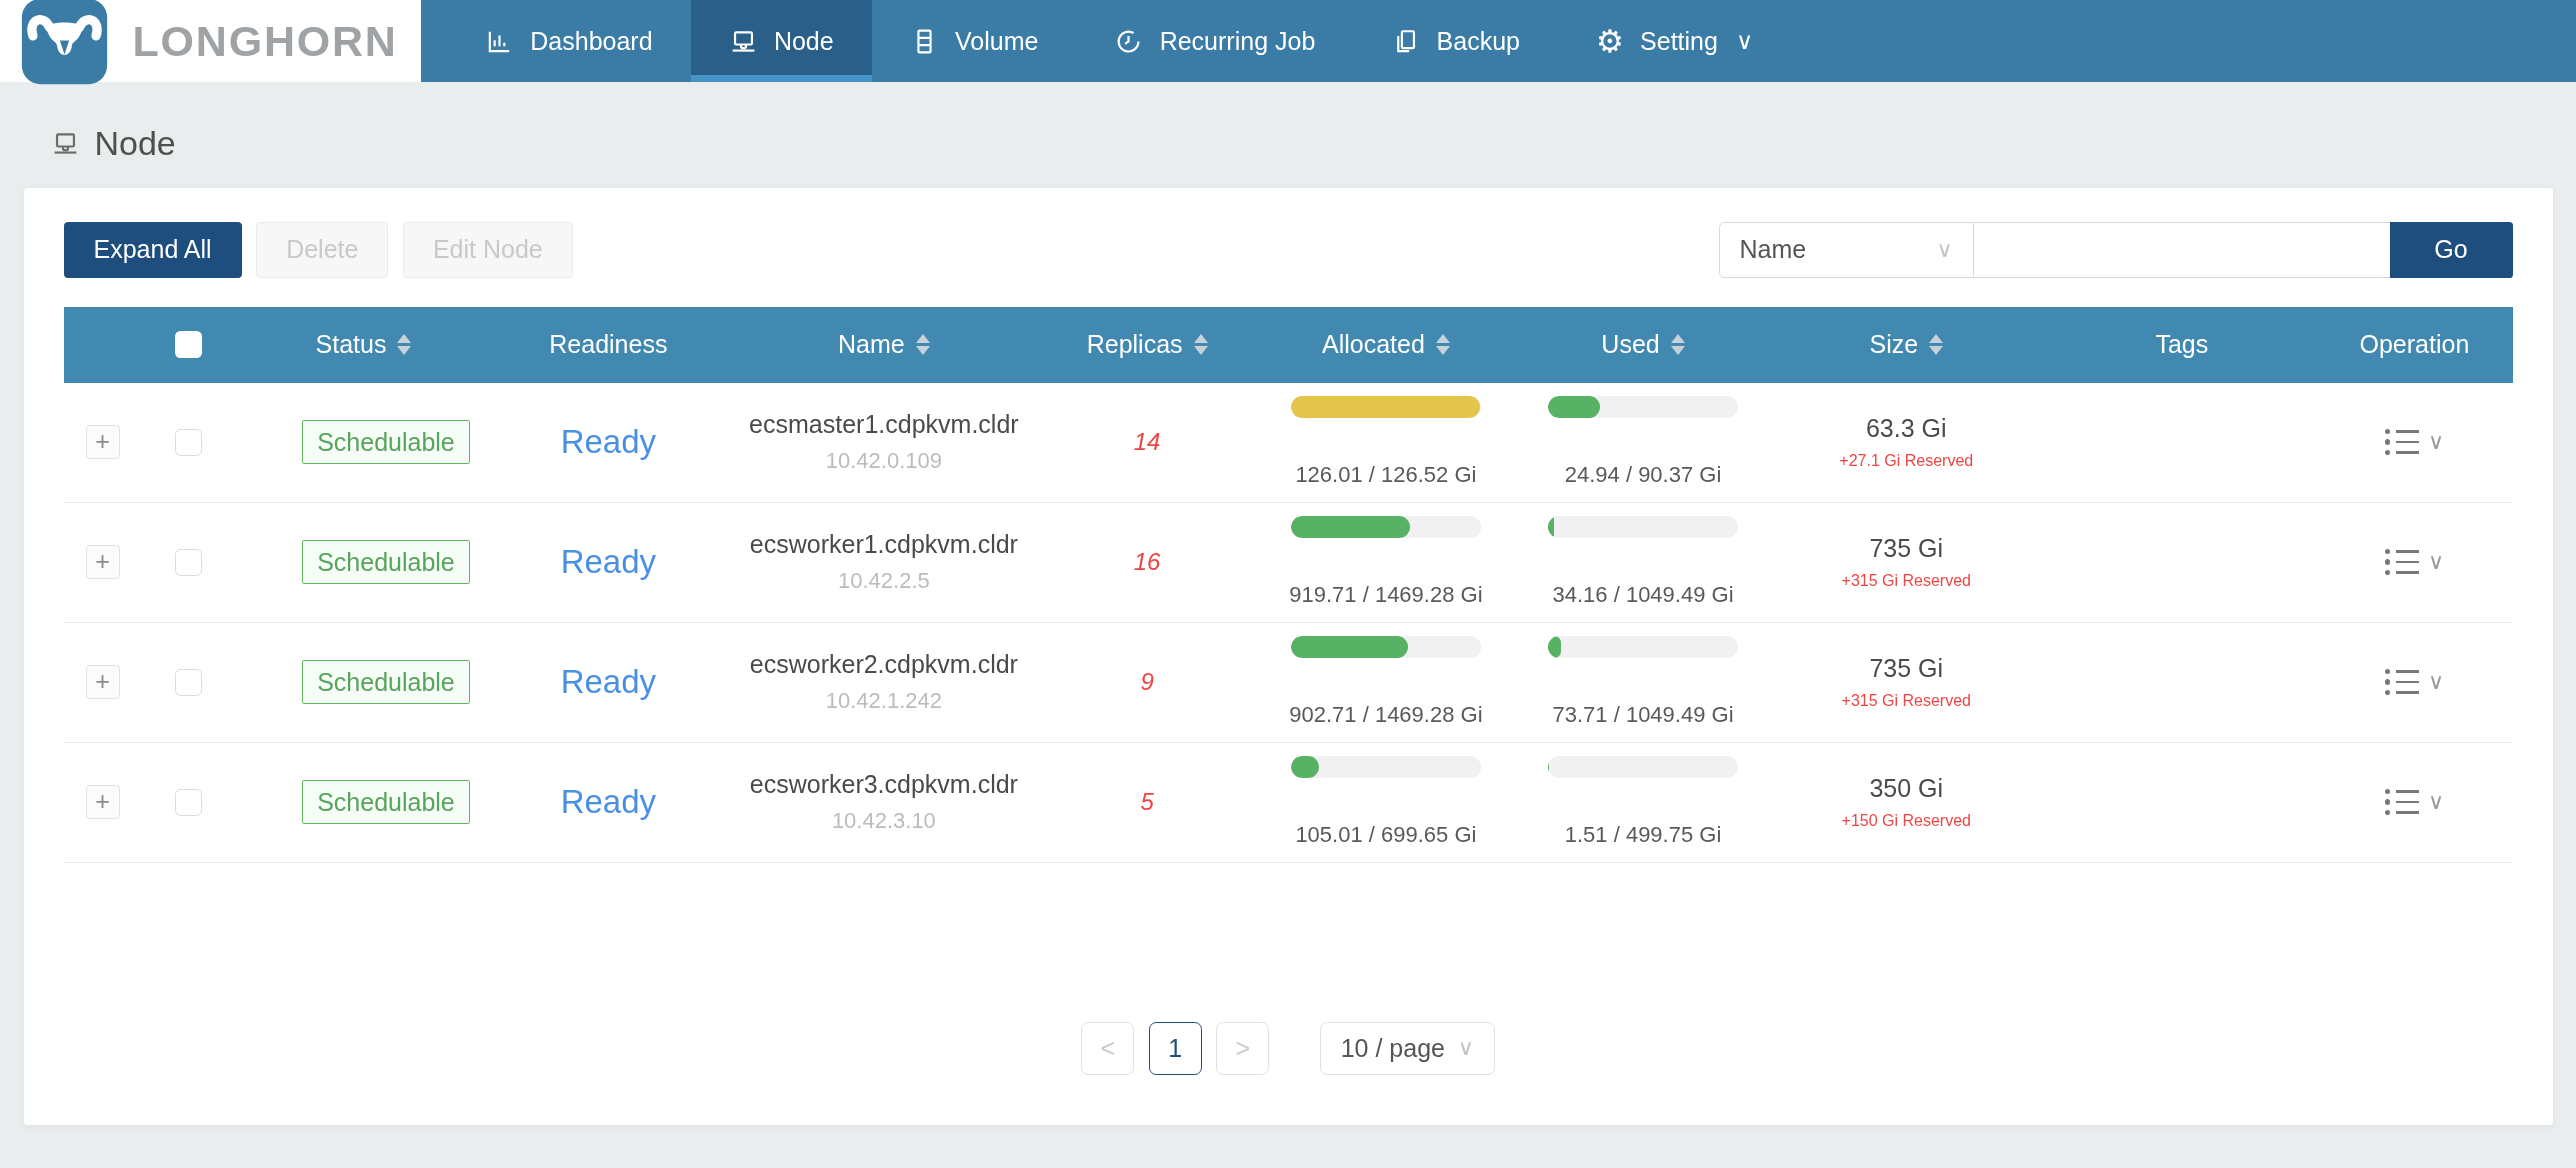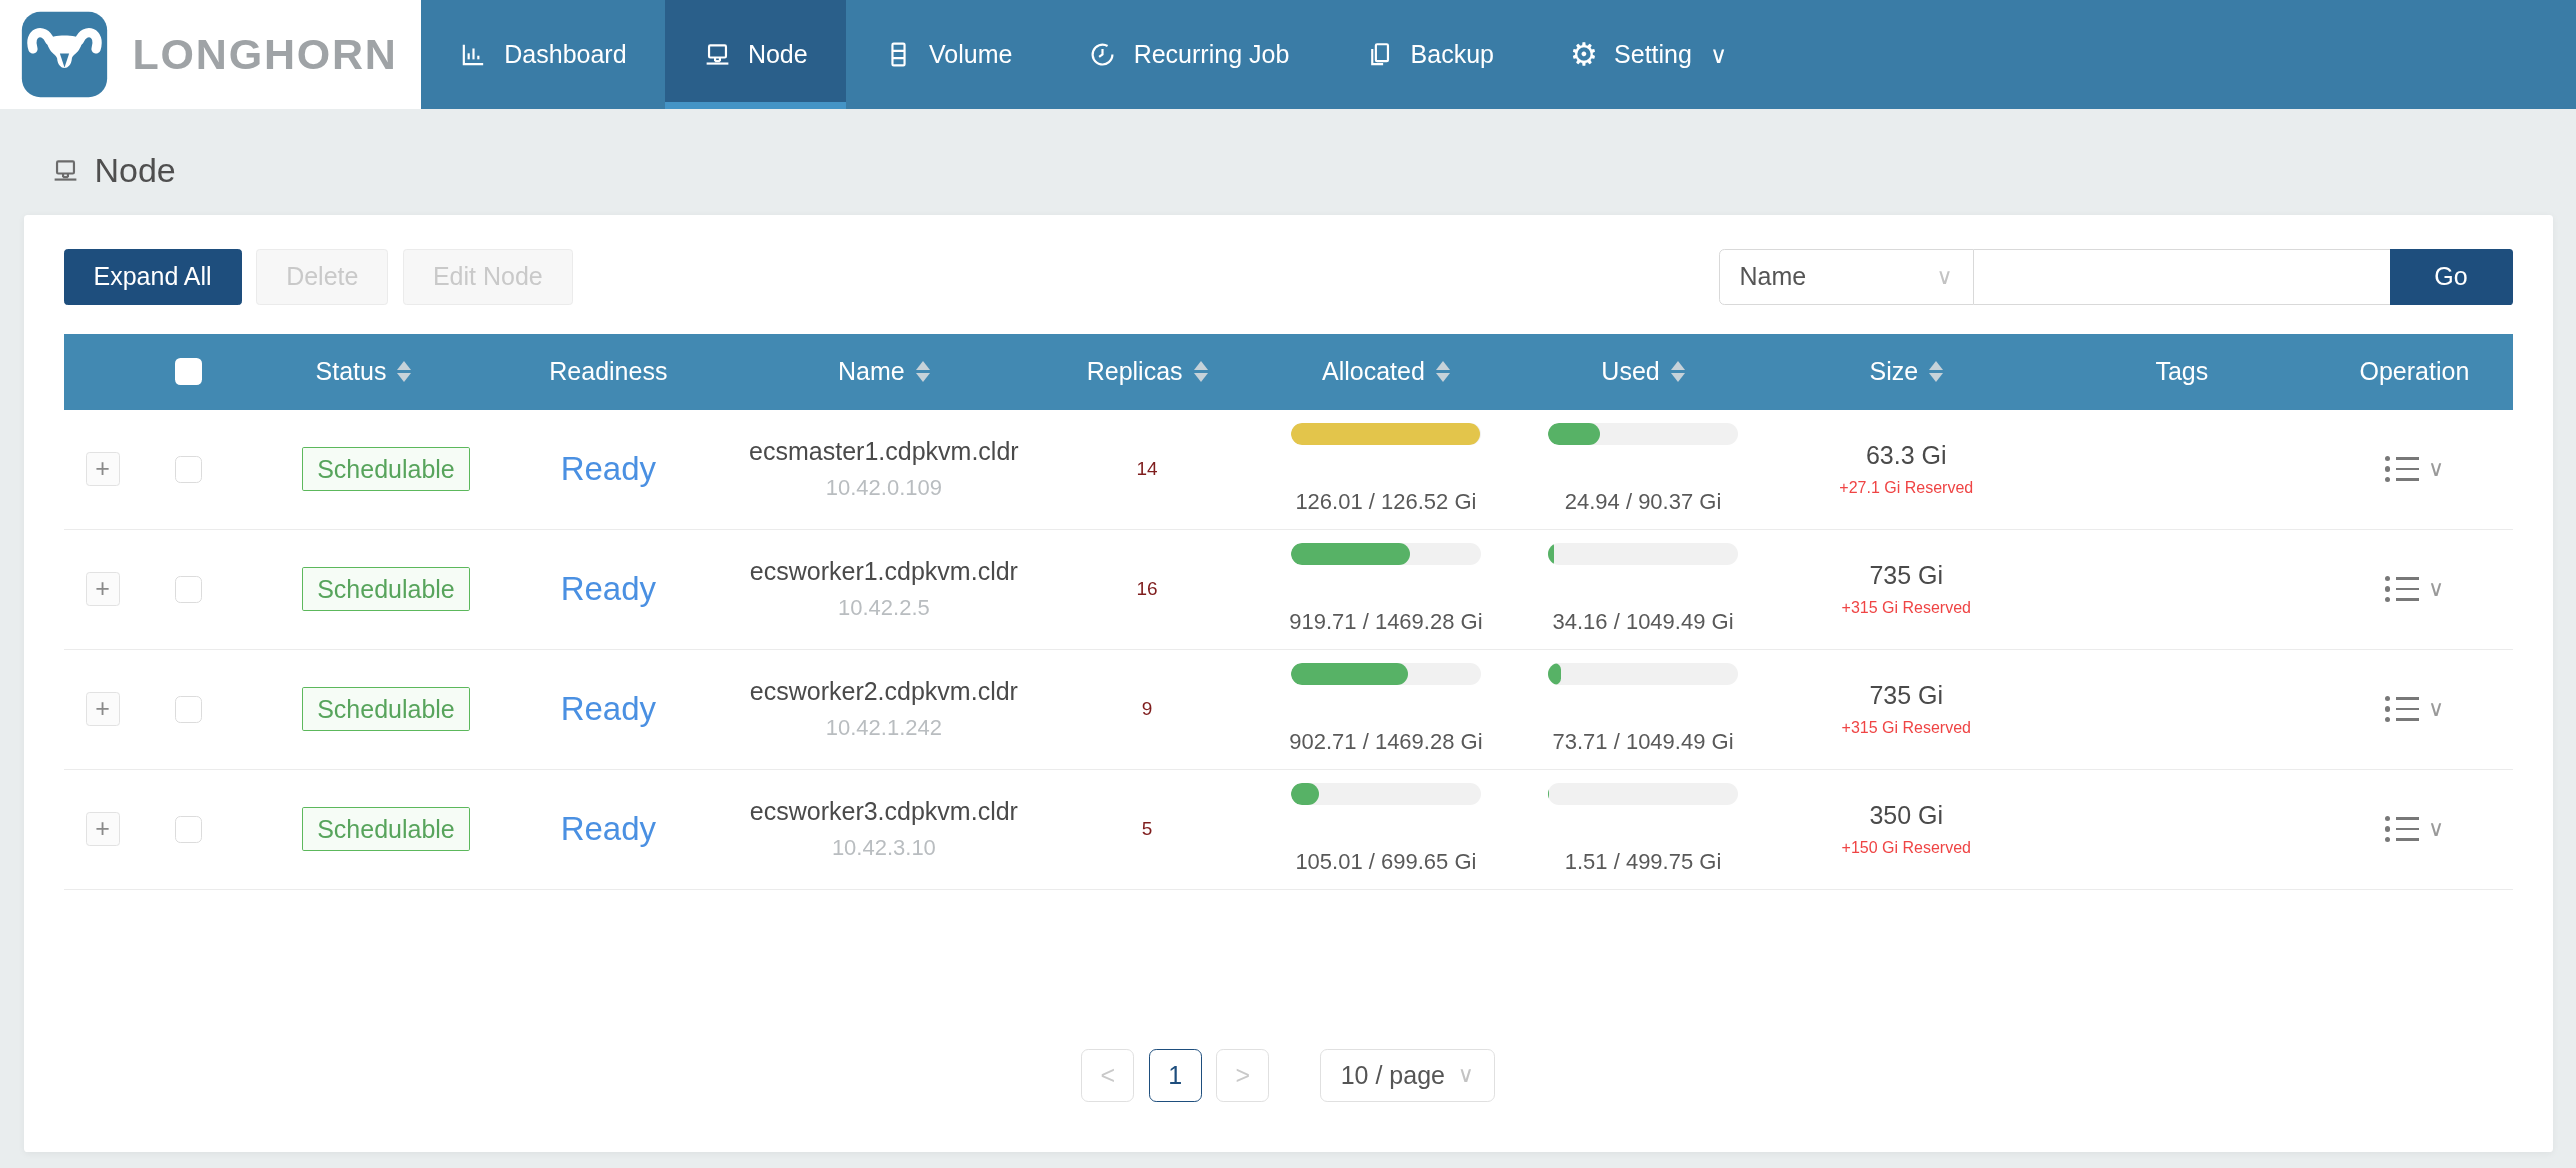--- a/index.html
+++ b/index.html
@@ -4,21 +4,21 @@
 <style>
   * { margin:0; padding:0; box-sizing:border-box; }
   html,body { width:2576px; height:1168px; overflow:hidden; }
   body {
     font-family:"Liberation Sans","DejaVu Sans",sans-serif;
     background:#e9edee;
     color:#4a4a4a;
   }
 
   
-  .topnav { height:109px; background:#3a7ca6; display:flex; align-items:stretch; }
+  .topnav { height:82px; background:#3a7ca6; display:flex; align-items:stretch;gap:26px; }
   .logo-area { width:421px; background:#ffffff; display:flex; align-items:center; gap:23.5px; padding-left:20px; cursor:pointer; }
   .logo-svg { width:89px; height:89px; display:block; }
   .brand { font-size:43px; font-weight:700; letter-spacing:1.8px; color:#9fa3a6; }
   .nav-items { display:flex; }
   .nav-item { position:relative; display:flex; align-items:center; gap:16.3px; padding:0 38px; color:#ffffff; font-size:25px; cursor:pointer; }
   .nav-item.active { background:#2a5f8a; }
   .nav-item.active::after { content:''; position:absolute; left:0; right:0; bottom:0; height:7.2px; background:#4494c6; }
   .nav-ico { width:29px; height:29px; display:block; }
   .nav-caret { font-size:23.5px; margin-left:1.8px; color:#ffffff; }
   .gear-glyph { font-size:31px; line-height:29px; }
@@ -66,21 +66,21 @@
   .checkbox { width:27px; height:27px; background:#ffffff; border:0.9px solid #dcdcdc; border-radius:5.4px; cursor:pointer; }
   .thead .checkbox { border:none; }
   .expand-btn { width:34px; height:34px; border:0.9px solid #e2e2e2; border-radius:3.6px; background:#fbfbfb;
                 color:#8a8a8a; font-size:25px; line-height:31px; text-align:center; cursor:pointer; }
 
   .badge { padding:6.3px 14.5px; border:1.8px solid #5cb85c; background:#f6fcf6; color:#57a45c; font-size:25px; border-radius:1.8px;margin-left:45px; }
   .ready { color:#4a90e2; font-size:33px; }
   .stack { display:flex; flex-direction:column; align-items:center; }
   .name-main { font-size:25px; color:#4a4a4a; }
   .name-sub { font-size:22px; color:#b9bdc0; margin-top:8.2px; }
-  .replicas { color:#7f1d1d; font-size:19px; }
+  .replicas { color:#ef4444; font-size:24px;font-style:italic; }
 
   .meter { width:190px; display:flex; flex-direction:column; align-items:center;gap:33px; }
   .meter-track { width:190px; height:22px; background:#f1f1f1; border-radius:11px; overflow:hidden; }
   .meter-fill { height:100%; border-radius:11px; }
   .meter-label { font-size:22px; color:#595959; margin-top:11.8px; white-space:nowrap; }
 
   .size-main { font-size:25px; color:#4a4a4a; }
   .size-sub { font-size:16px; color:#ef4444; margin-top:8.2px; }
 
   .op { display:flex; align-items:center; gap:9px; cursor:pointer; }

